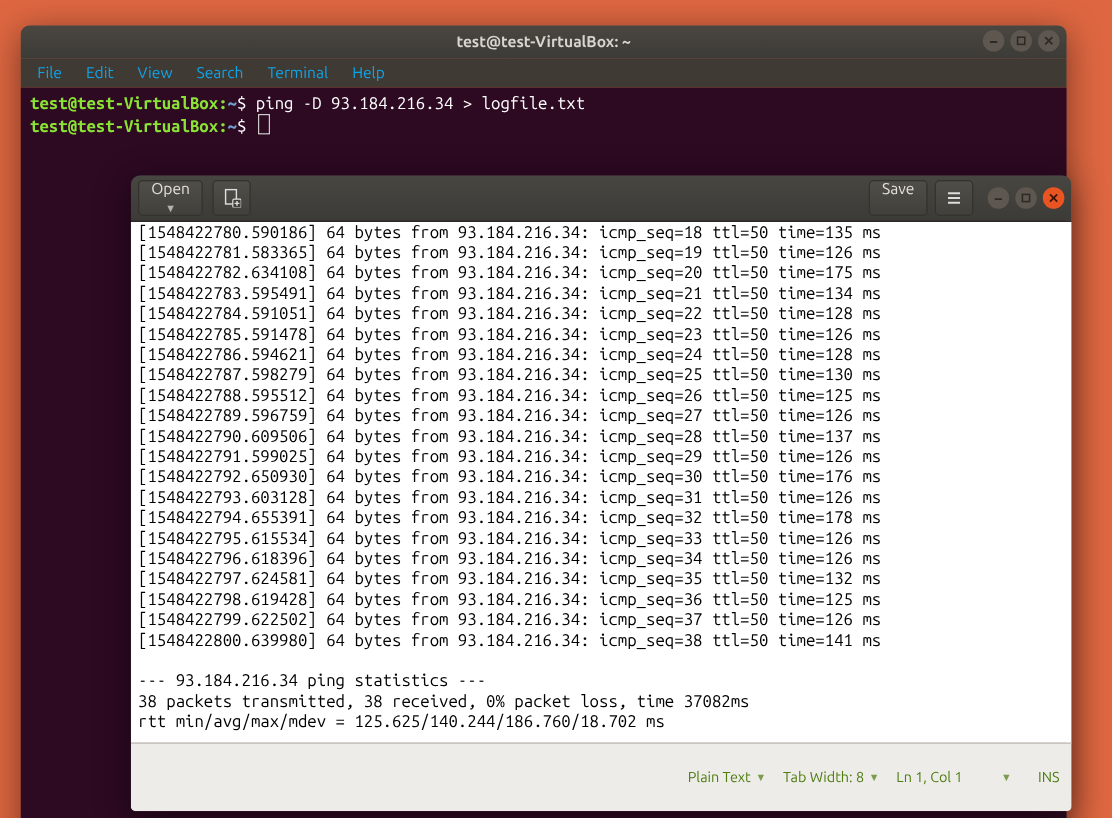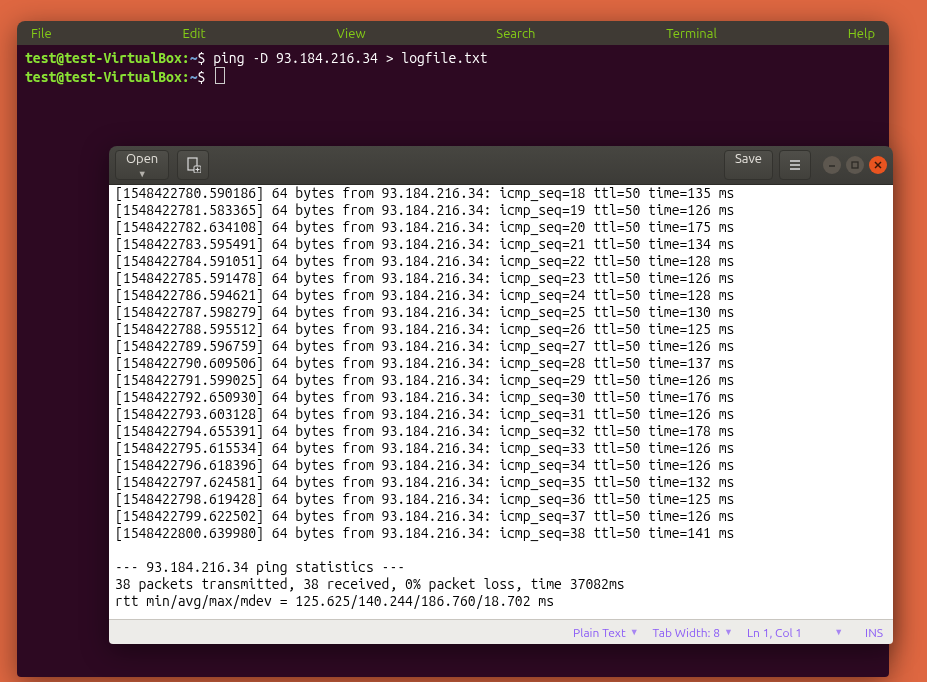--- a/index.html
+++ b/index.html
@@ -31,21 +31,21 @@
   .wc{
     width:18px;height:18px;border-radius:50%;
     background:#5d574f;display:flex;align-items:center;justify-content:center;
     font-size:10px;color:#2d2a26;cursor:pointer;
   }
   .wc.close-orange{background:#e95420;color:#3a1608;}
   .wc svg{width:10px;height:10px}
   
   .menubar{
     height:24px;background:#3f3a34;display:flex;align-items:center;
-    padding:0 6px;gap:4px;color:#84cc16;font-size:13px;justify-content:space-between;
+    padding:0 6px;gap:4px;color:#0ea5e9;font-size:13px;
   }
   .menubar span{padding:2px 8px;cursor:pointer;}
   
   .termbody{
     background:#2d0922;
     color:#fff;
     font-family:"Ubuntu Mono","DejaVu Sans Mono",monospace;
     font-size:14px;line-height:18px;
     padding:4px 8px 0 8px;
     white-space:pre;
@@ -83,32 +83,53 @@
   .hdr-right{margin-left:auto;display:flex;gap:6px;align-items:center}
   .gedit .win-controls{position:static;margin-left:6px}
   .editor{
     background:#fff;color:#000;
     font-family:"Ubuntu Mono","DejaVu Sans Mono",monospace;
     font-size:14px;line-height:17px;
     padding:0 18px 4px 6px;height:430px;overflow:hidden;white-space:pre;
   }
   .statusbar{
     height:24px;background:#edece9;border-top:1px solid #c9c6c0;
-    display:flex;align-items:center;font-size:12px;color:#8b5cf6;
-    padding:0 10px;gap:2px;
+    display:flex;align-items:center;font-size:12px;color:#4d7c0f;
+    padding:16px 10px;gap:2px;
   }
   .statusbar .spacer{flex:1}
   .statusbar .pill{display:flex;align-items:center;gap:4px;padding:0 6px;cursor:pointer}
   .tri{font-size:9px;opacity:.7}
   svg{display:block}
 </style>
 </head>
 <body>
 
 <div class="window" style="left:17px;top:21px;width:872px;">
+  <div class="titlebar">
+    <span>test@test-VirtualBox: ~</span>
+    <div class="win-controls">
+      <div class="wc">
+        <svg viewBox="0 0 10 10">
+            <line x1="2" y1="6" x2="8" y2="6" stroke="#2d2a26" stroke-width="1.5"></line>
+          </svg>
+      </div>
+      <div class="wc">
+        <svg viewBox="0 0 10 10">
+            <rect x="2" y="2" width="6" height="6" fill="none" stroke="#2d2a26" stroke-width="1.3"></rect>
+          </svg>
+      </div>
+      <div class="wc">
+        <svg viewBox="0 0 10 10">
+            <line x1="2" y1="2" x2="8" y2="8" stroke="#2d2a26" stroke-width="1.5"></line>
+            <line x1="8" y1="2" x2="2" y2="8" stroke="#2d2a26" stroke-width="1.5"></line>
+          </svg>
+      </div>
+    </div>
+  </div>
 
   <div class="menubar" id="term-menu">
       <span>File</span>
       <span>Edit</span>
       <span>View</span>
       <span>Search</span>
       <span>Terminal</span>
       <span>Help</span>
     </div>
 

